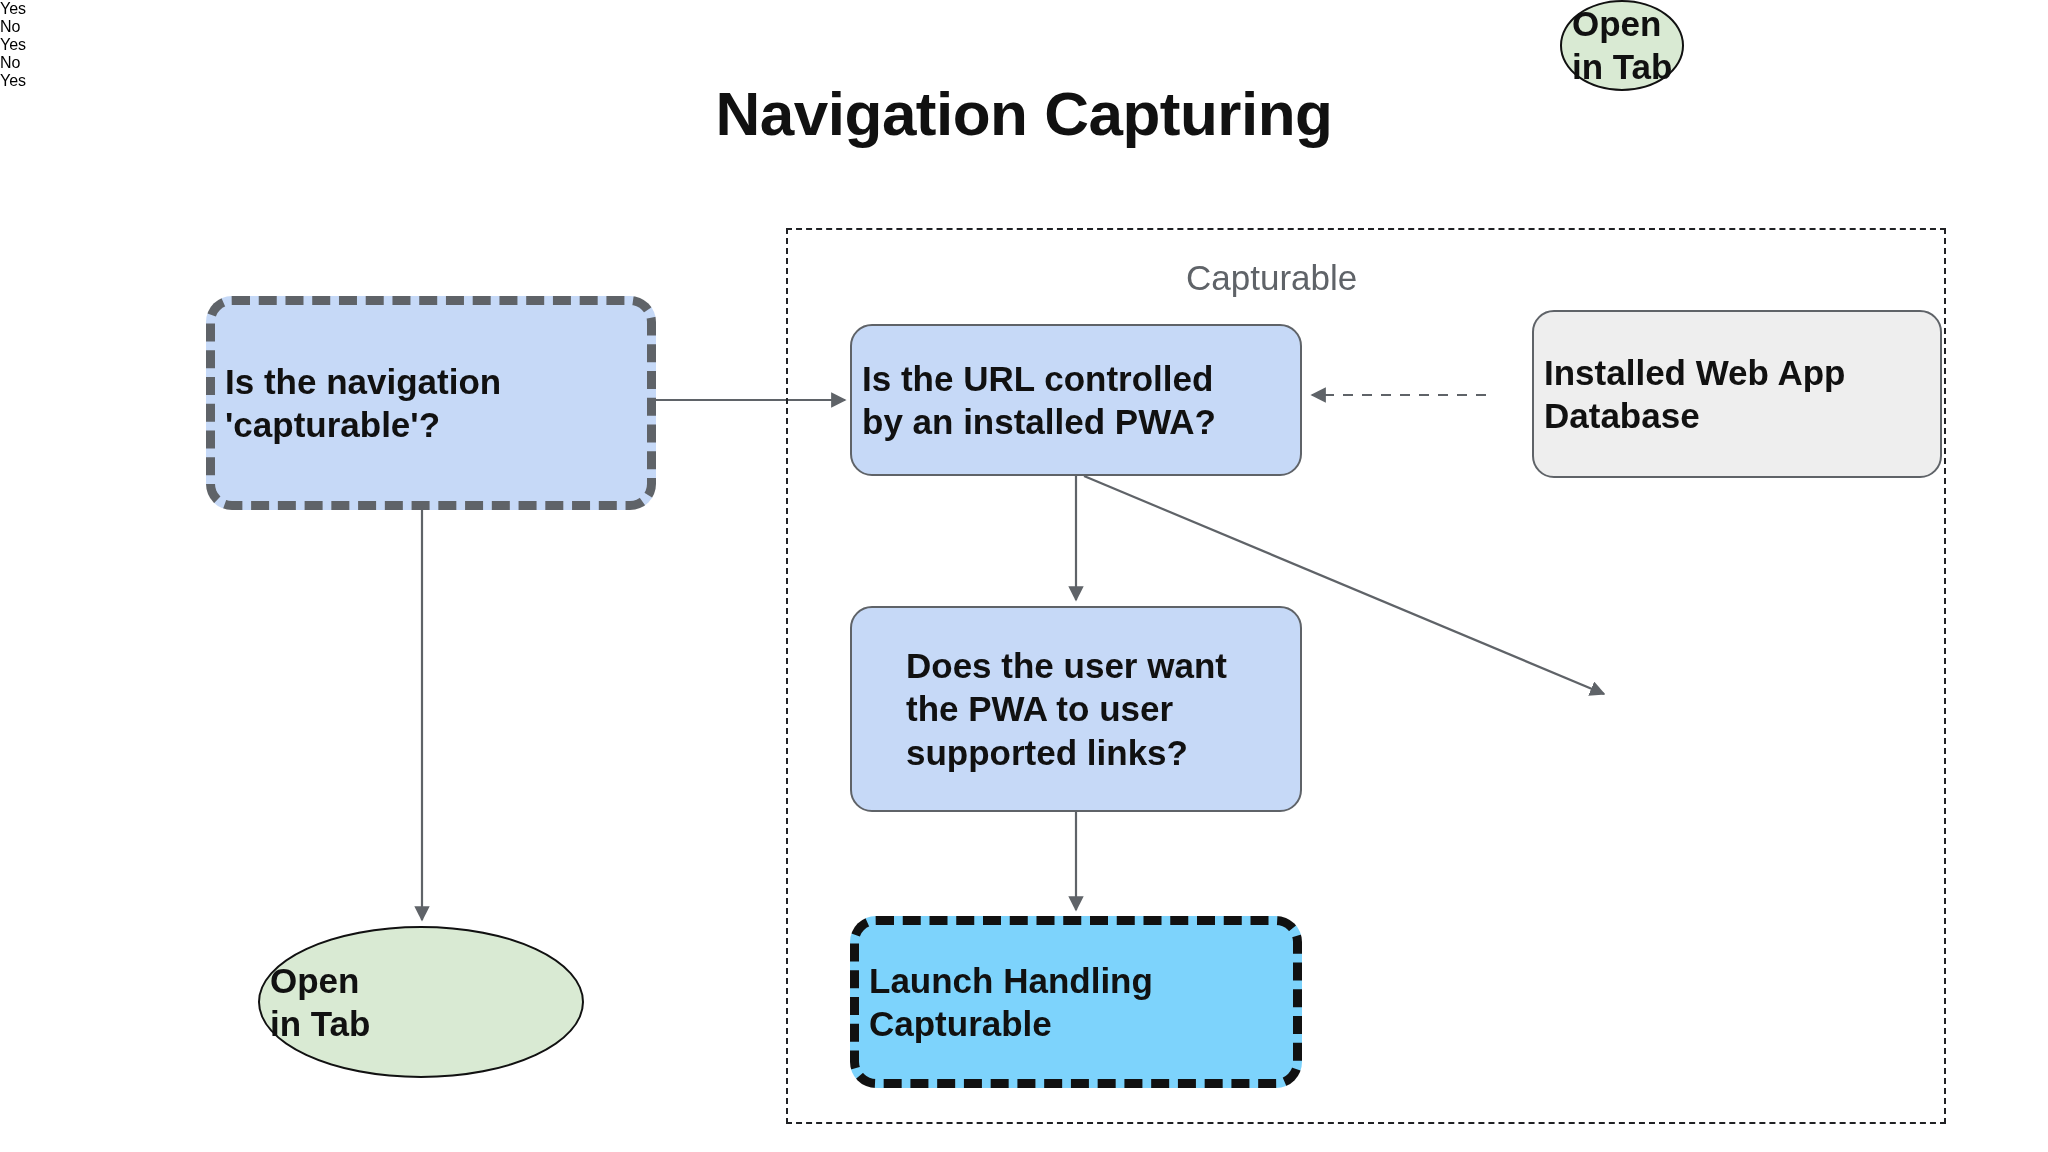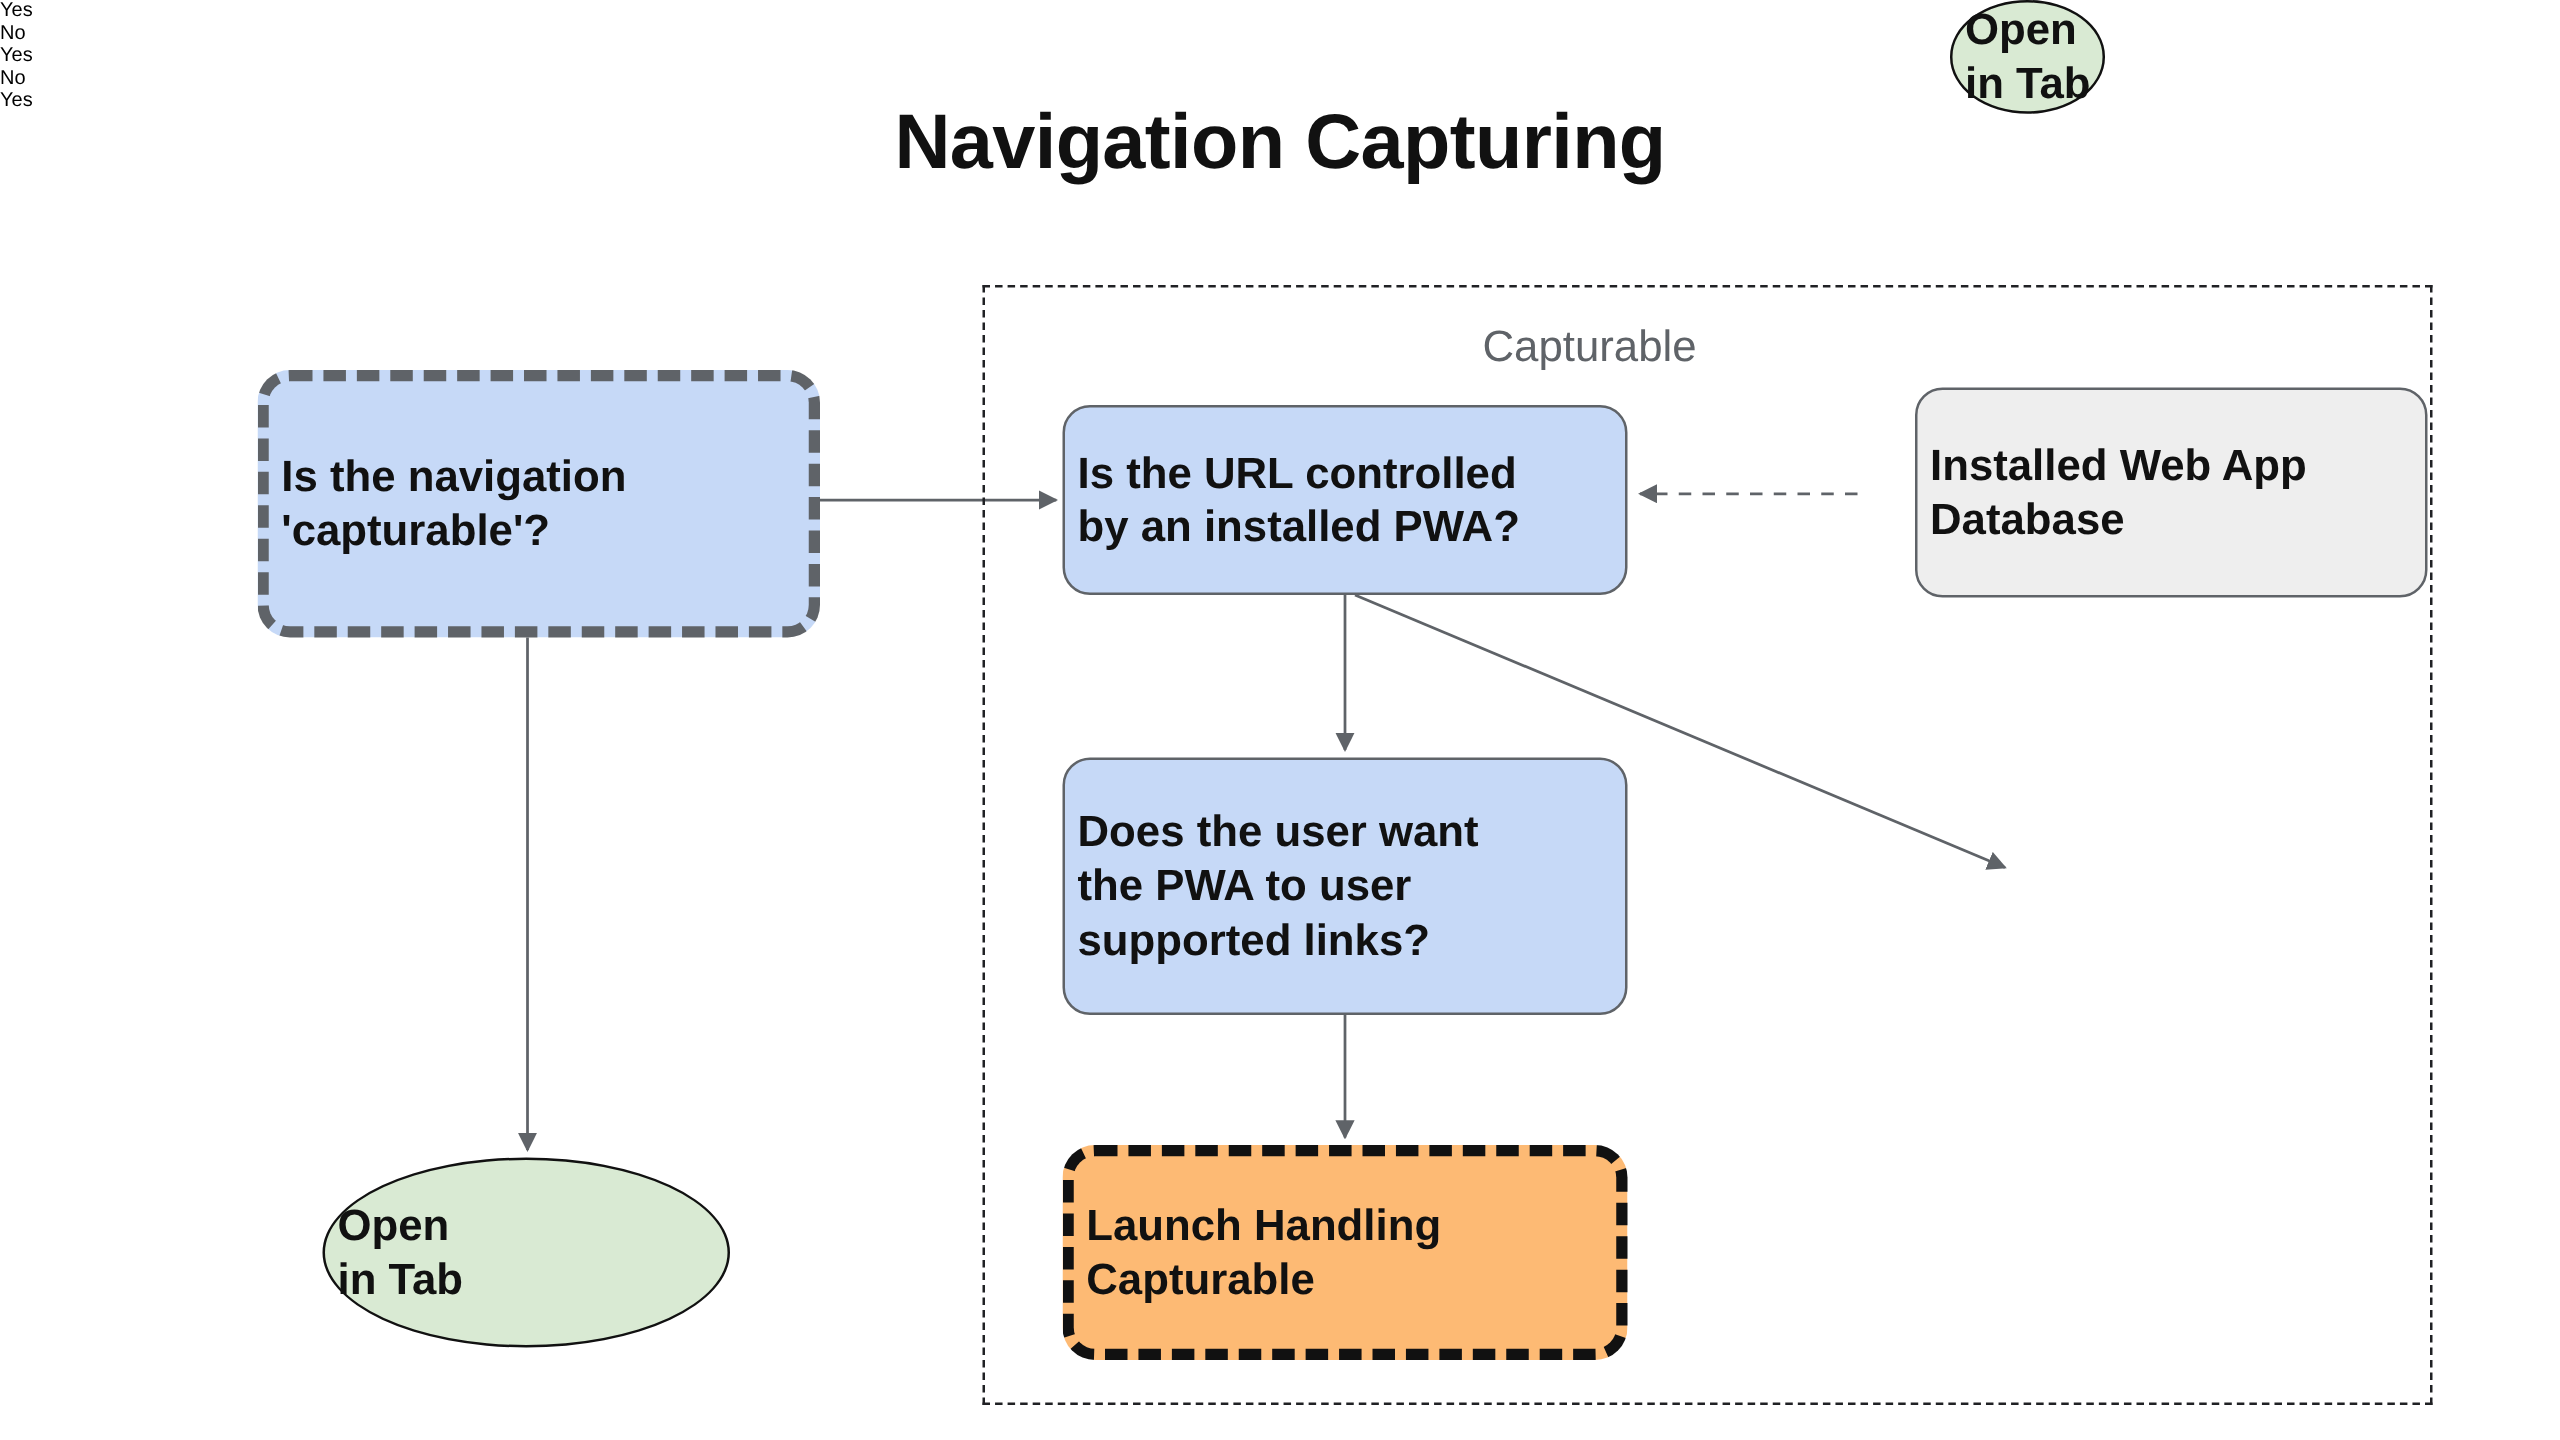--- a/index.html
+++ b/index.html
@@ -96,37 +96,37 @@
     border: 9px dashed #5f6368;
     border-radius: 26px;
   }
   .box-gray {
     background: #eeeeee;
     border: 2px solid #5f6368;
     border-radius: 22px;
     font-size: 35px;
   }
   .box-pink {
-    background: #fdba74;
+    background: #7dd3fc;
     border: 9px dashed #111111;
     border-radius: 26px;
     font-size: 35px;
   }
   .ellipse-green {
     background: #d9ead3;
     border: 2.5px solid #111111;
     border-radius: 50%;
     font-size: 35px;
   }
 
   
   #node-capturable-q   { left: 206px;  top: 296px;  width: 450px; height: 214px; }
   #node-url-q          { left: 850px;  top: 324px;  width: 452px; height: 152px; }
   #node-db             { left: 1490px; top: 310px;  width: 410px; height: 168px; margin-left: 42px; }
-  #node-user-q         { left: 850px;  top: 606px;  width: 452px; height: 206px; }
+  #node-user-q         { left: 850px;  top: 606px;  width: 452px; height: 206px; padding-left: 44px; }
   #node-launch         { left: 850px;  top: 916px;  width: 452px; height: 172px; }
   #node-open-tab-left  { left: 258px;  top: 926px;  width: 326px; height: 152px; }
   #node-open-tab-right { left: 1560px; top": 0;     }
   #node-open-tab-right { left: 1560px; top: 674px;  width: 326px; height: 136px; }
 
   /* ---- Edge labels ---- */
   .edge-label {
     position: absolute;
     font-size: 28px;
     color: #5f6368;

